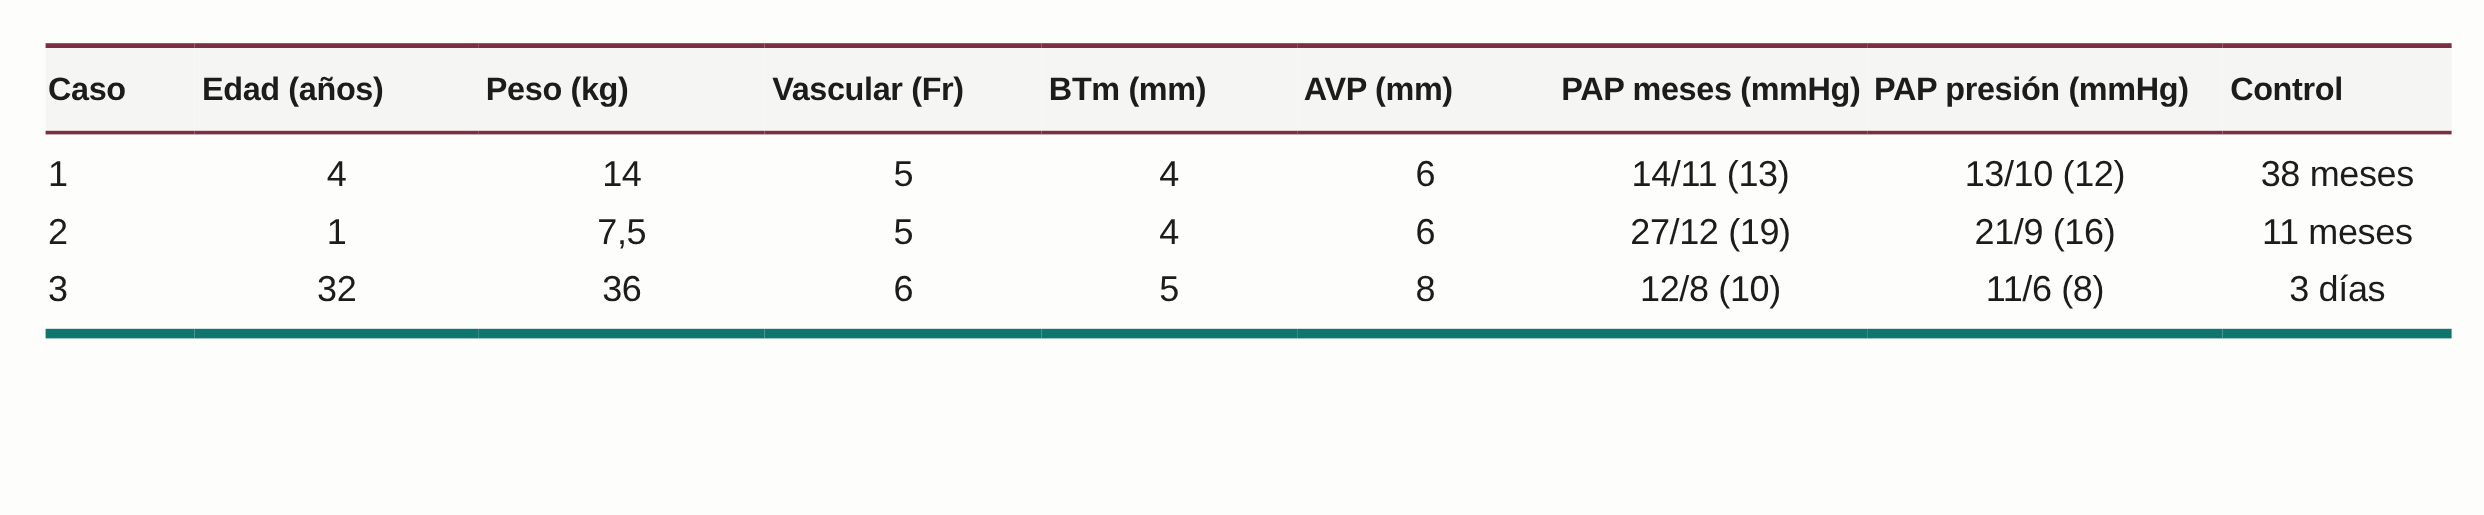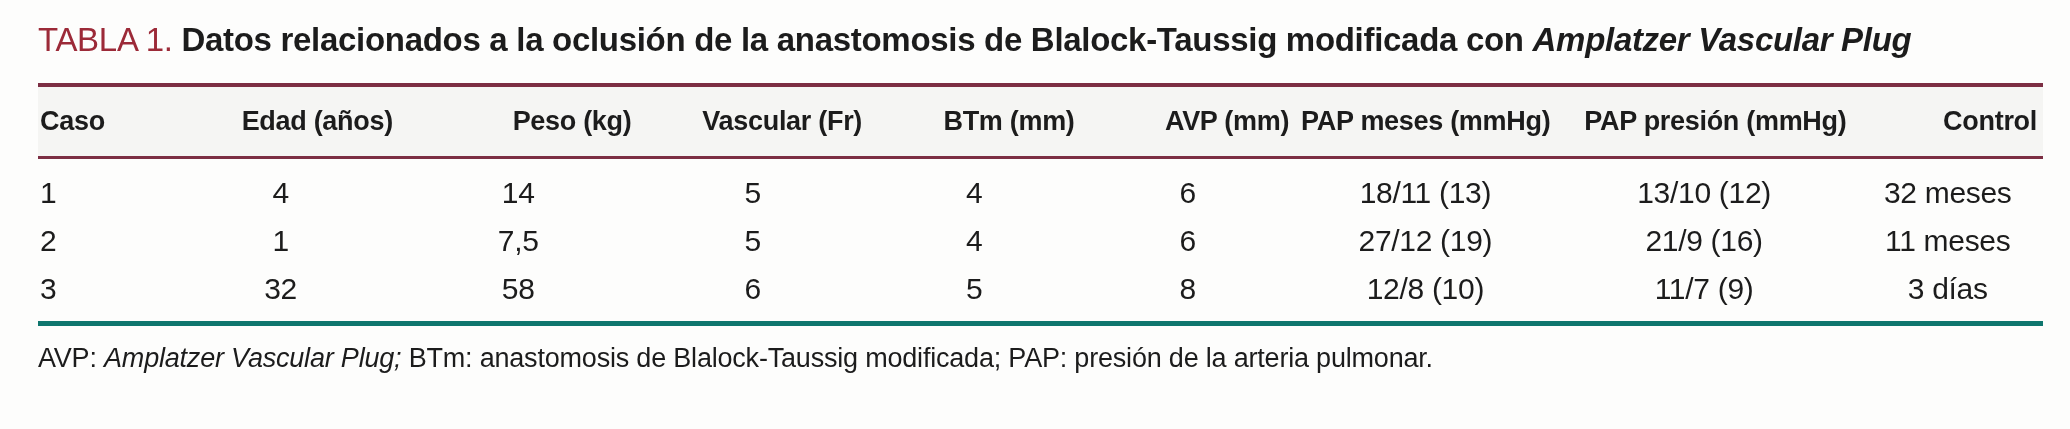--- a/index.html
+++ b/index.html
@@ -23,33 +23,33 @@
   .title .label {
     color: #9c2a38;
     font-weight: normal;
   }
   .italic { font-style: italic; }
 
   table.data {
     width: 100%;
     border-collapse: collapse;
     border-top: 4px solid #7c2e43;
-    border-bottom: 5px solid #0f766e;
+    border-bottom: 8px solid #0f766e;
     margin-top: 20px;
     table-layout: fixed;
   }
   thead tr {
     background: #f5f5f3;
     border-bottom: 3px solid #7c2e43;
   }
   th {
     font-size: 27px;
     font-weight: bold;
     letter-spacing: -0.3px;
-    text-align: right;
+    text-align: left;
     padding: 19px 6px;
     white-space: nowrap;
   }
   td {
     font-size: 30px;
     letter-spacing: -0.3px;
     text-align: center;
     padding: 7px 6px;
     white-space: nowrap;
   }
@@ -61,25 +61,20 @@
     font-size: 27px;
     letter-spacing: -0.2px;
     margin-top: 17px;
   }
 </style>
 </head>
 <body>
 
 <div class="page">
 
-  <div class="title">
-    <span class="label">TABLA 1.</span>
-    <span>Datos relacionados a la oclusión de la anastomosis de Blalock-Taussig modificada con</span>
-    <span class="italic">Amplatzer Vascular Plug</span>
-  </div>
 
   <table class="data">
     <colgroup>
       <col style="width:6.2%">
         <col style="width:11.8%">
         <col style="width:11.9%">
       <col style="width:11.5%">
         <col style="width:10.6%">
         <col style="width:10.7%">
       <col style="width:13.0%">
@@ -100,46 +95,43 @@
       </tr>
     </thead>
     <tbody>
       <tr>
         <td>1</td>
         <td>4</td>
         <td>14</td>
         <td>5</td>
         <td>4</td>
         <td>6</td>
-        <td>18/11 (13)</td>
+        <td>14/11 (13)</td>
         <td>13/10 (12)</td>
-        <td>32 meses</td>
+        <td>38 meses</td>
       </tr>
       <tr>
         <td>2</td>
         <td>1</td>
         <td>7,5</td>
         <td>5</td>
         <td>4</td>
         <td>6</td>
         <td>27/12 (19)</td>
         <td>21/9 (16)</td>
         <td>11 meses</td>
       </tr>
       <tr>
         <td>3</td>
         <td>32</td>
-        <td>58</td>
+        <td>36</td>
         <td>6</td>
         <td>5</td>
         <td>8</td>
         <td>12/8 (10)</td>
-        <td>11/7 (9)</td>
+        <td>11/6 (8)</td>
         <td>3 días</td>
       </tr>
     </tbody>
   </table>
 
-  <div class="footnote">
-    <span>AVP: </span><span class="italic">Amplatzer Vascular Plug;</span><span> BTm: anastomosis de Blalock-Taussig modificada; PAP: presión de la arteria pulmonar.</span>
-  </div>
 
 </div>
 
 </body></html>

